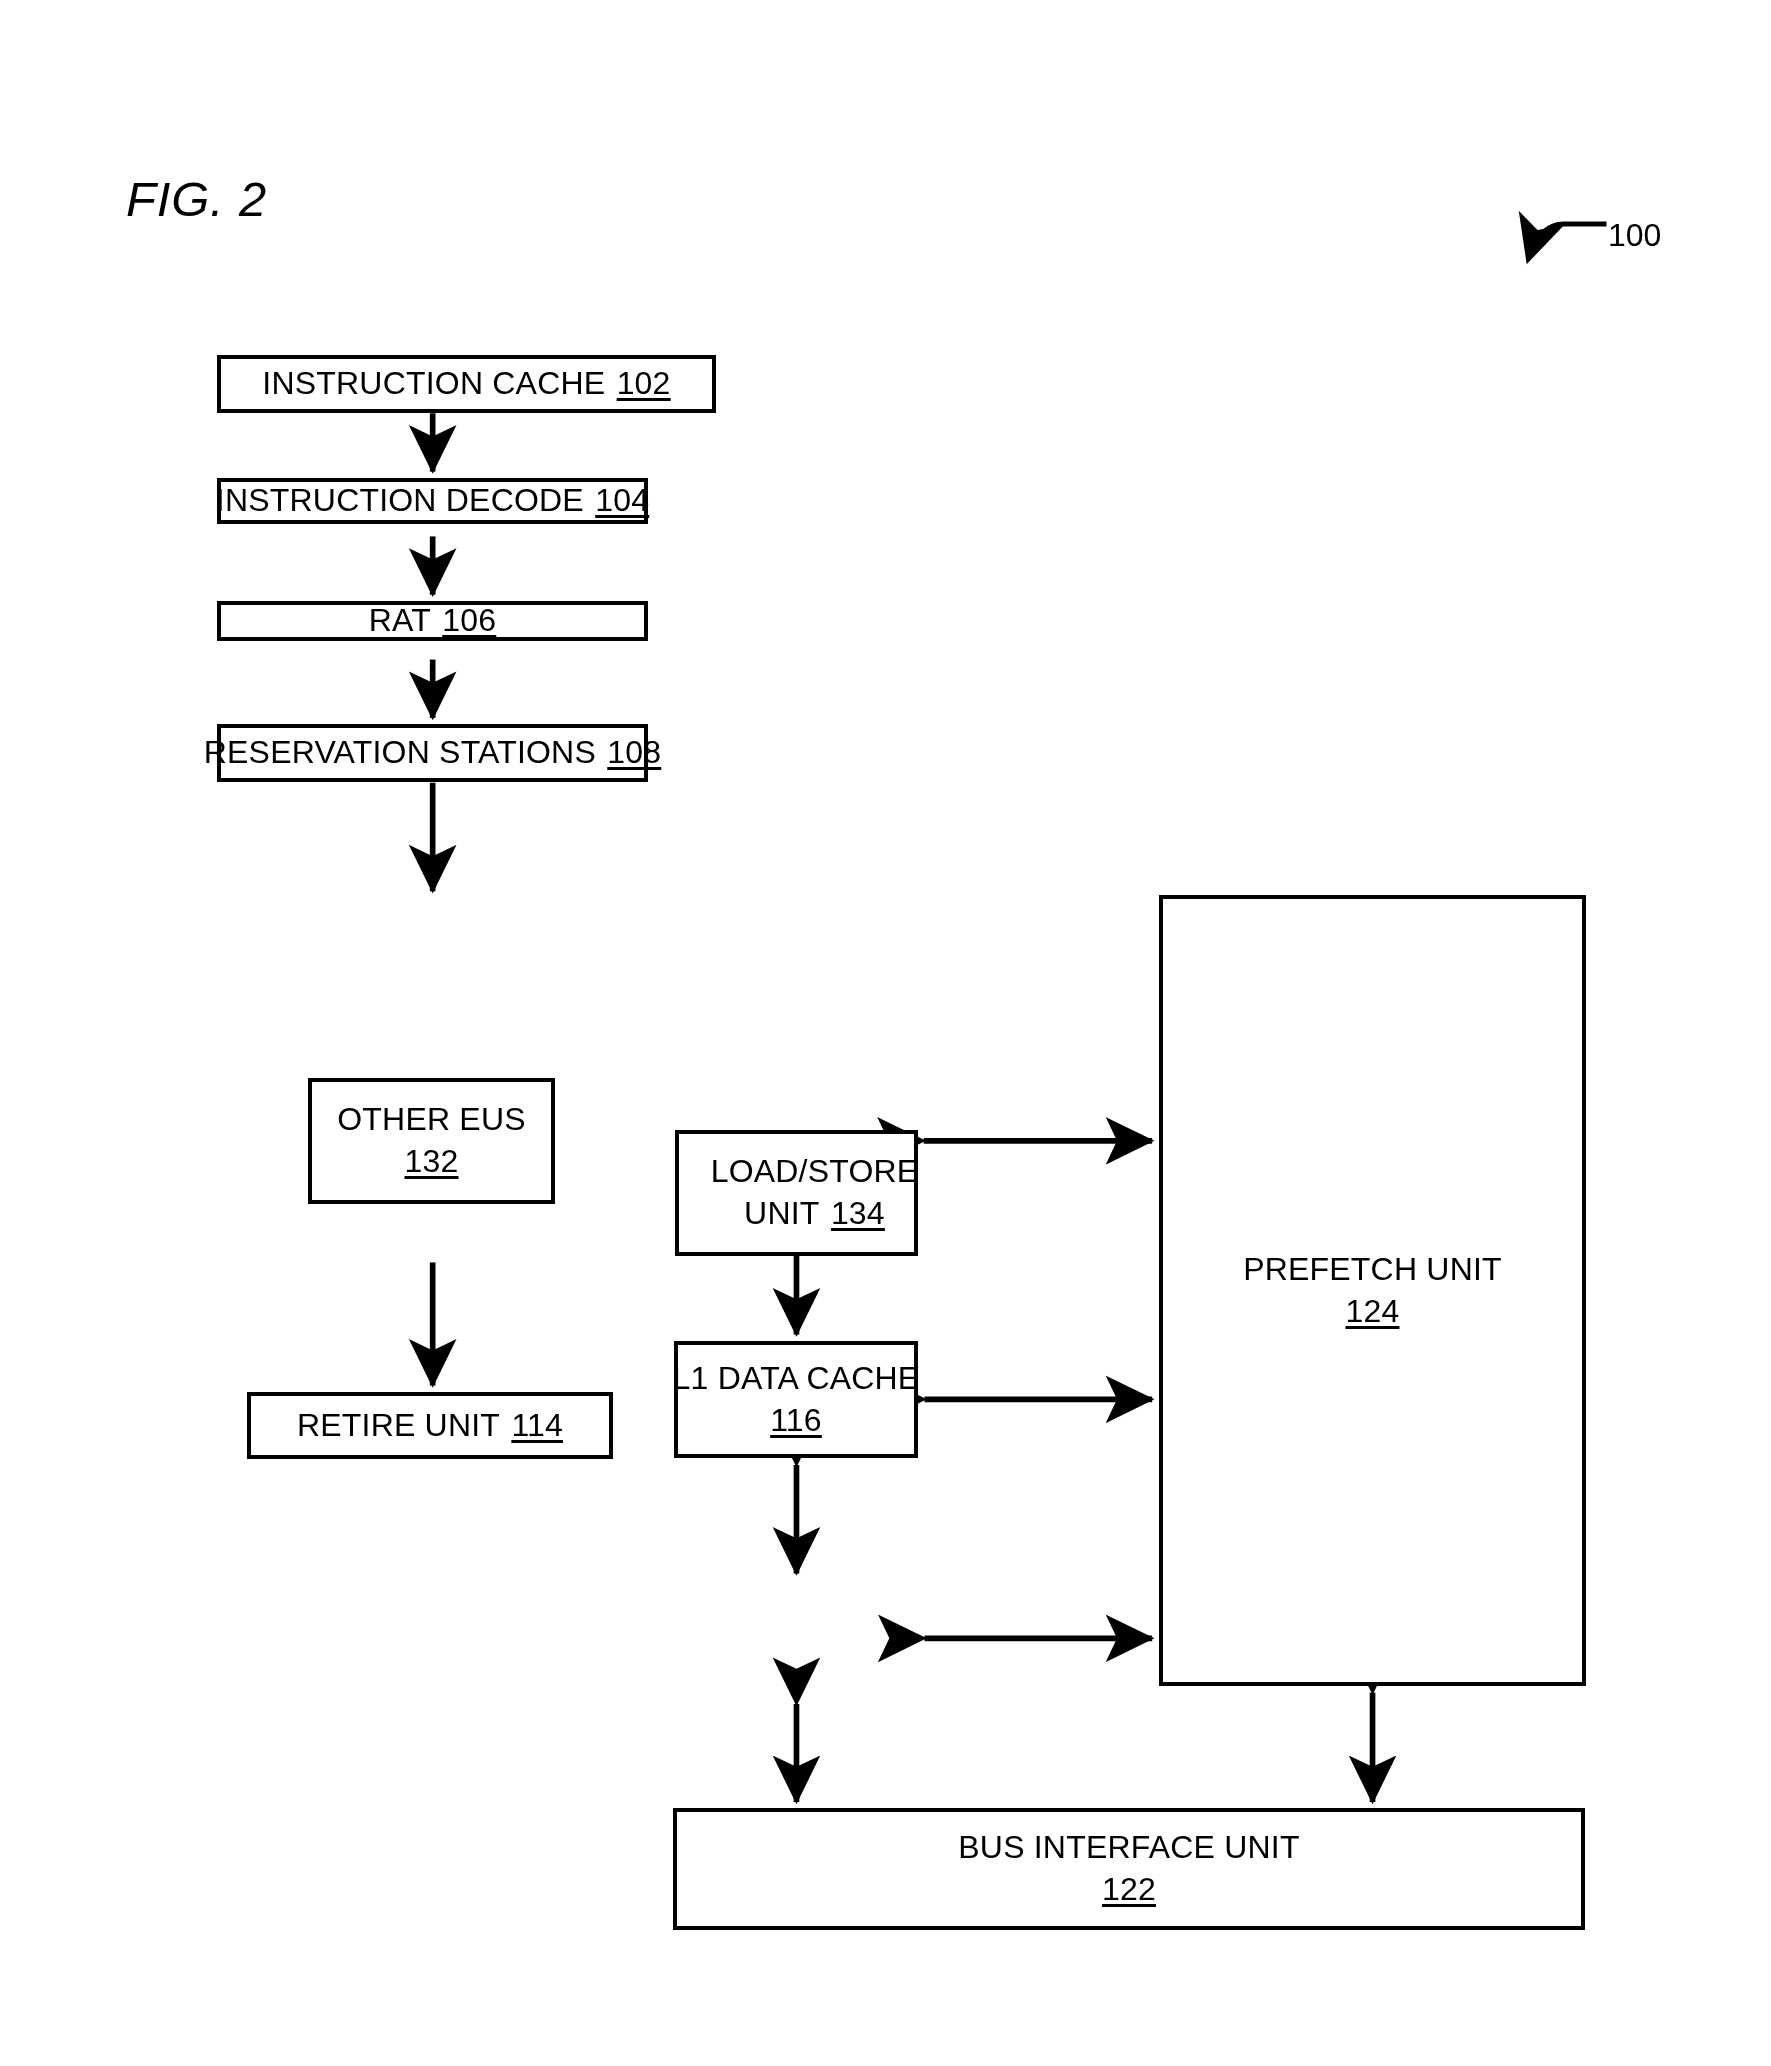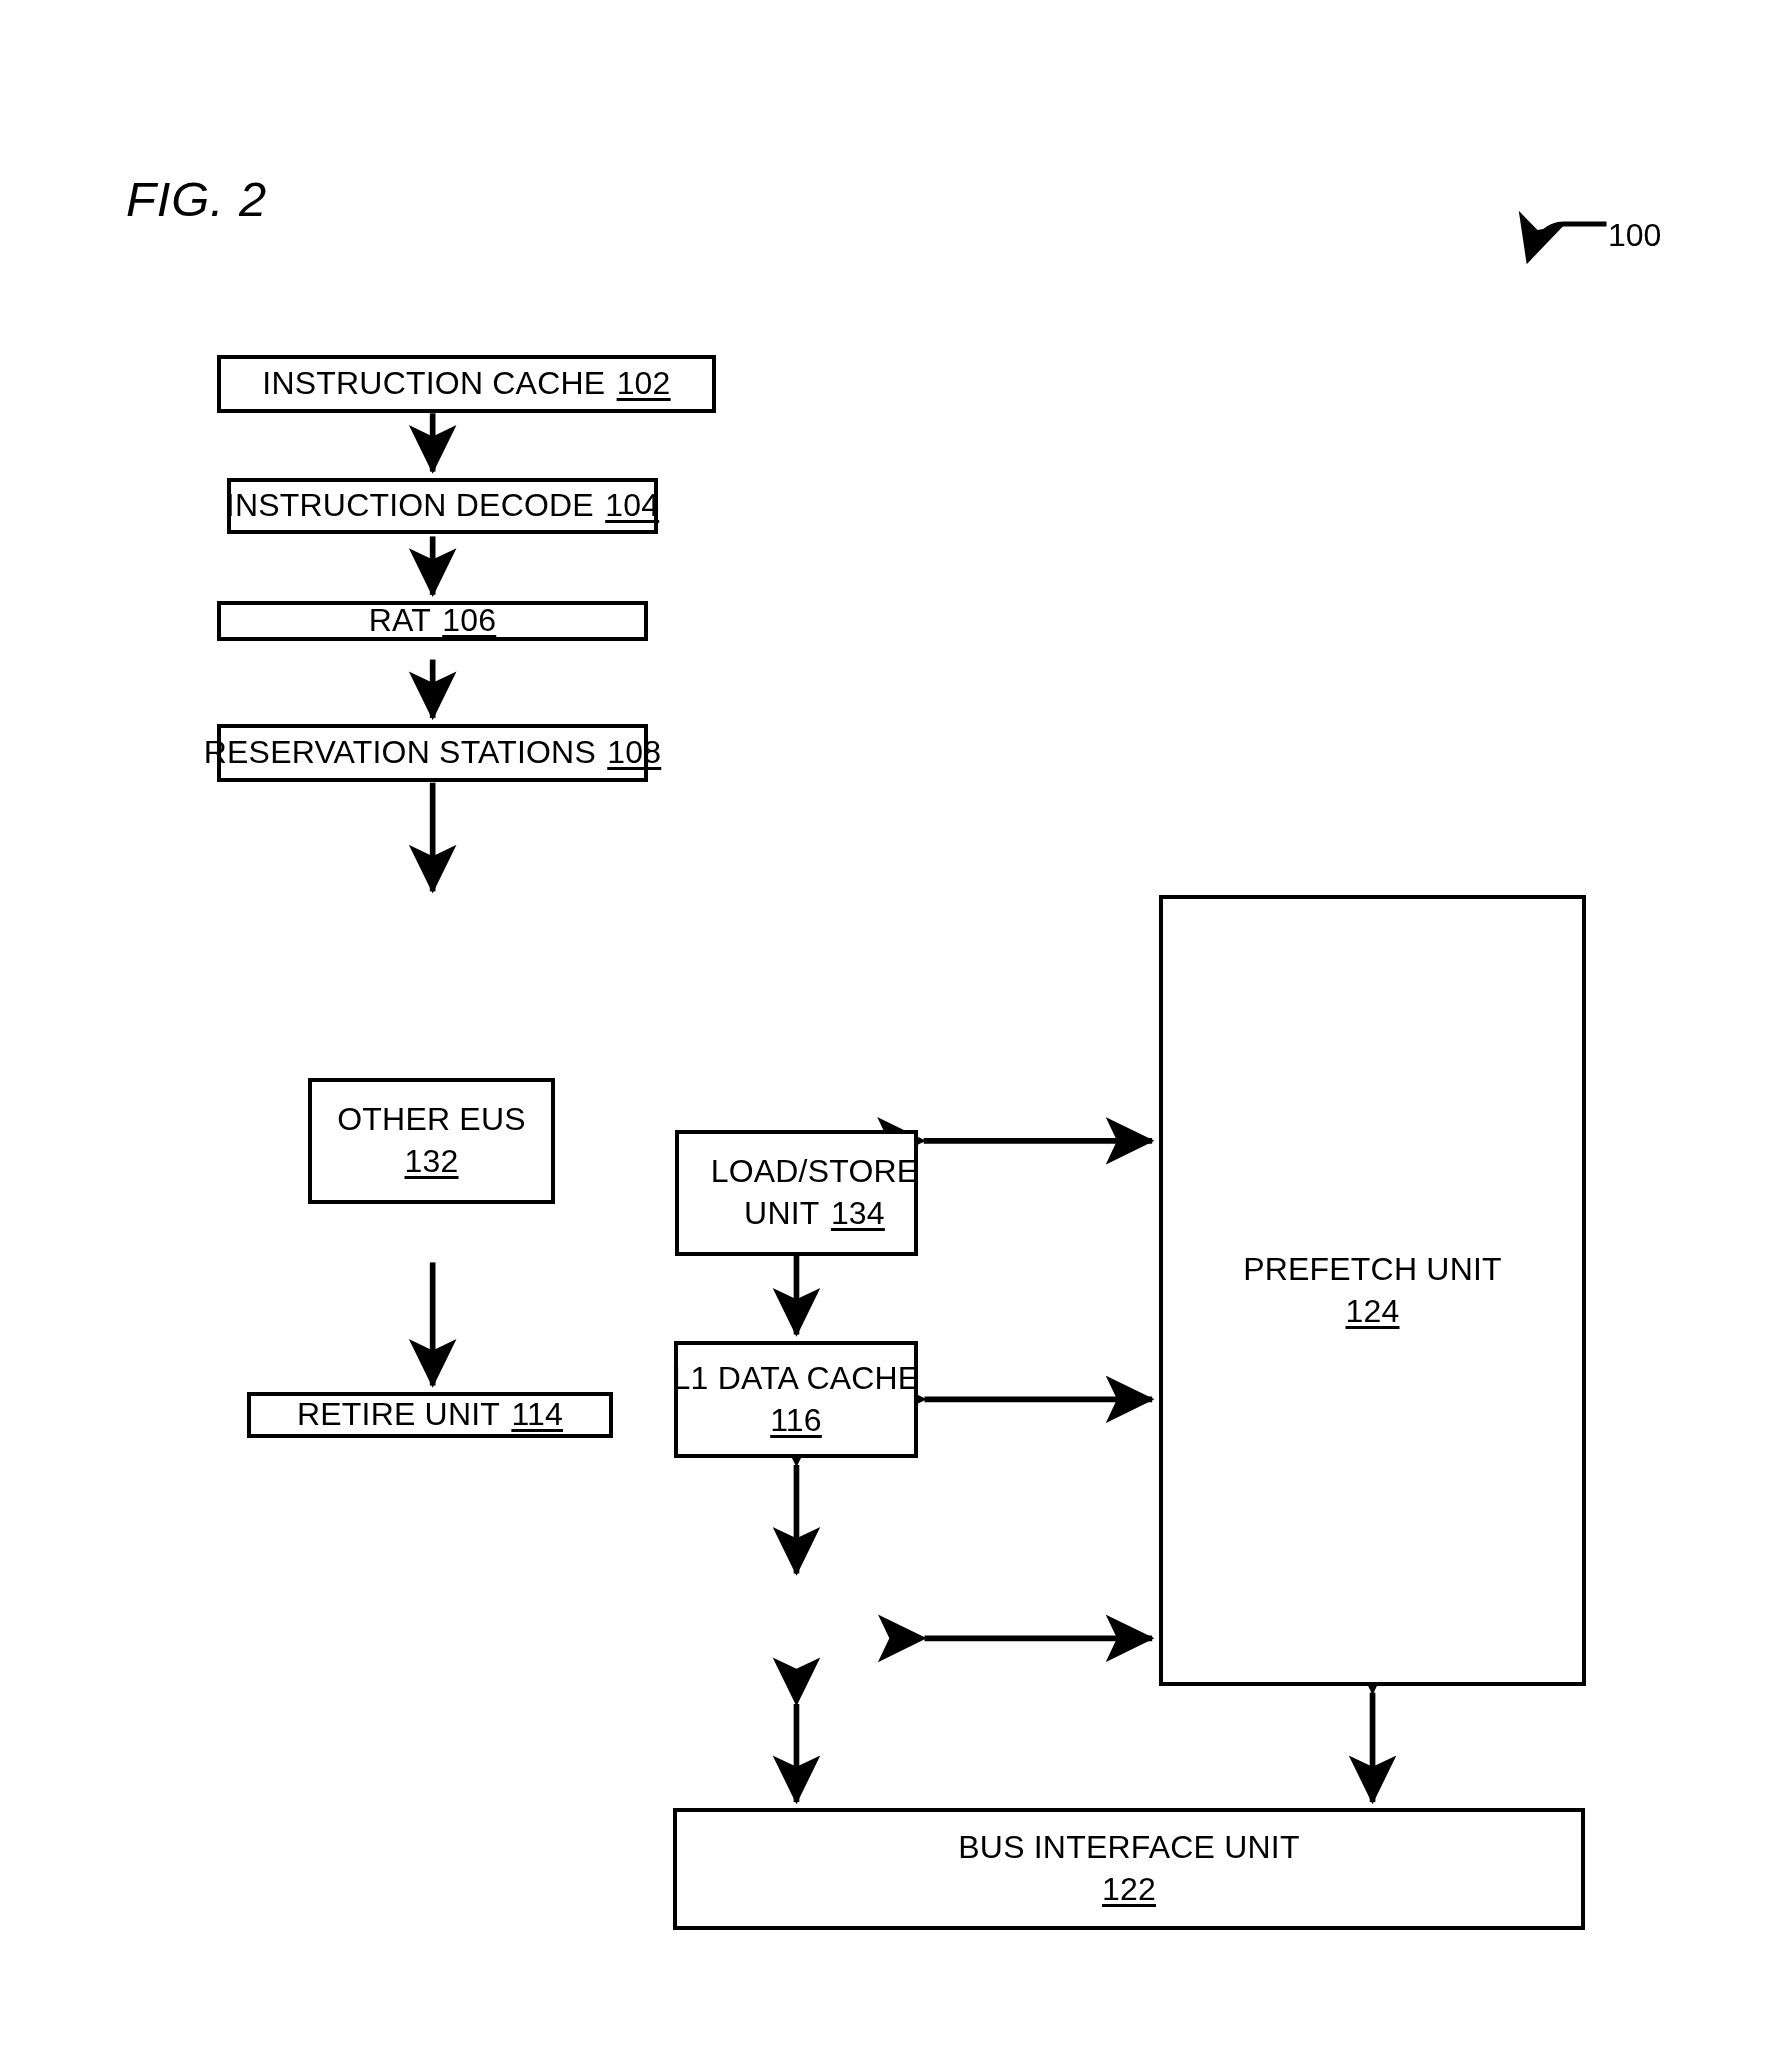--- a/index.html
+++ b/index.html
@@ -62,27 +62,27 @@
   .wires {
     position: absolute;
     left: 0; top: 0;
     width: 1772px;
     height: 2067px;
     pointer-events: none;
   }
 
   
   #box-icache   { left:217px;  top:355px;  width:499px;  height:58px;  }
-  #box-idecode  { left:217px;  top:478px;  width:431px;  height:56px;margin-left:10px;  }
+  #box-idecode  { left:217px;  top:478px;  width:431px;  height:46px;  }
   #box-rat      { left:217px;  top:601px;  width:431px;  height:40px;  }
   #box-rs       { left:217px;  top:724px;  width:431px;  height:58px;  }
   #box-eu       { left:247px;  top:898px; width:739px;  height:365px; }
   #box-othereus { left:308px;  top:1078px; width:247px;  height:126px; }
   #box-lsu      { left:675px;  top:1130px; width:243px;  height:126px;padding-left:36px; }
-  #box-retire   { left:247px;  top:1392px; width:366px;  height:46px;  }
+  #box-retire   { left:247px;  top:1392px; width:366px;  height:67px;  }
   #box-l1       { left:674px;  top:1341px; width:244px;  height:117px; }
   #box-l2       { left:674px;  top:1580px; width:244px;  height:117px; }
   #box-prefetch { left:1159px; top:895px; width:427px;  height:791px; }
   #box-bus      { left:673px;  top:1808px; width:912px; height:122px; }
 
   
   #box-eu .eu-title { position:absolute; top:57px; left:0; right:0; }
 </style>
 </head>
 <body>

